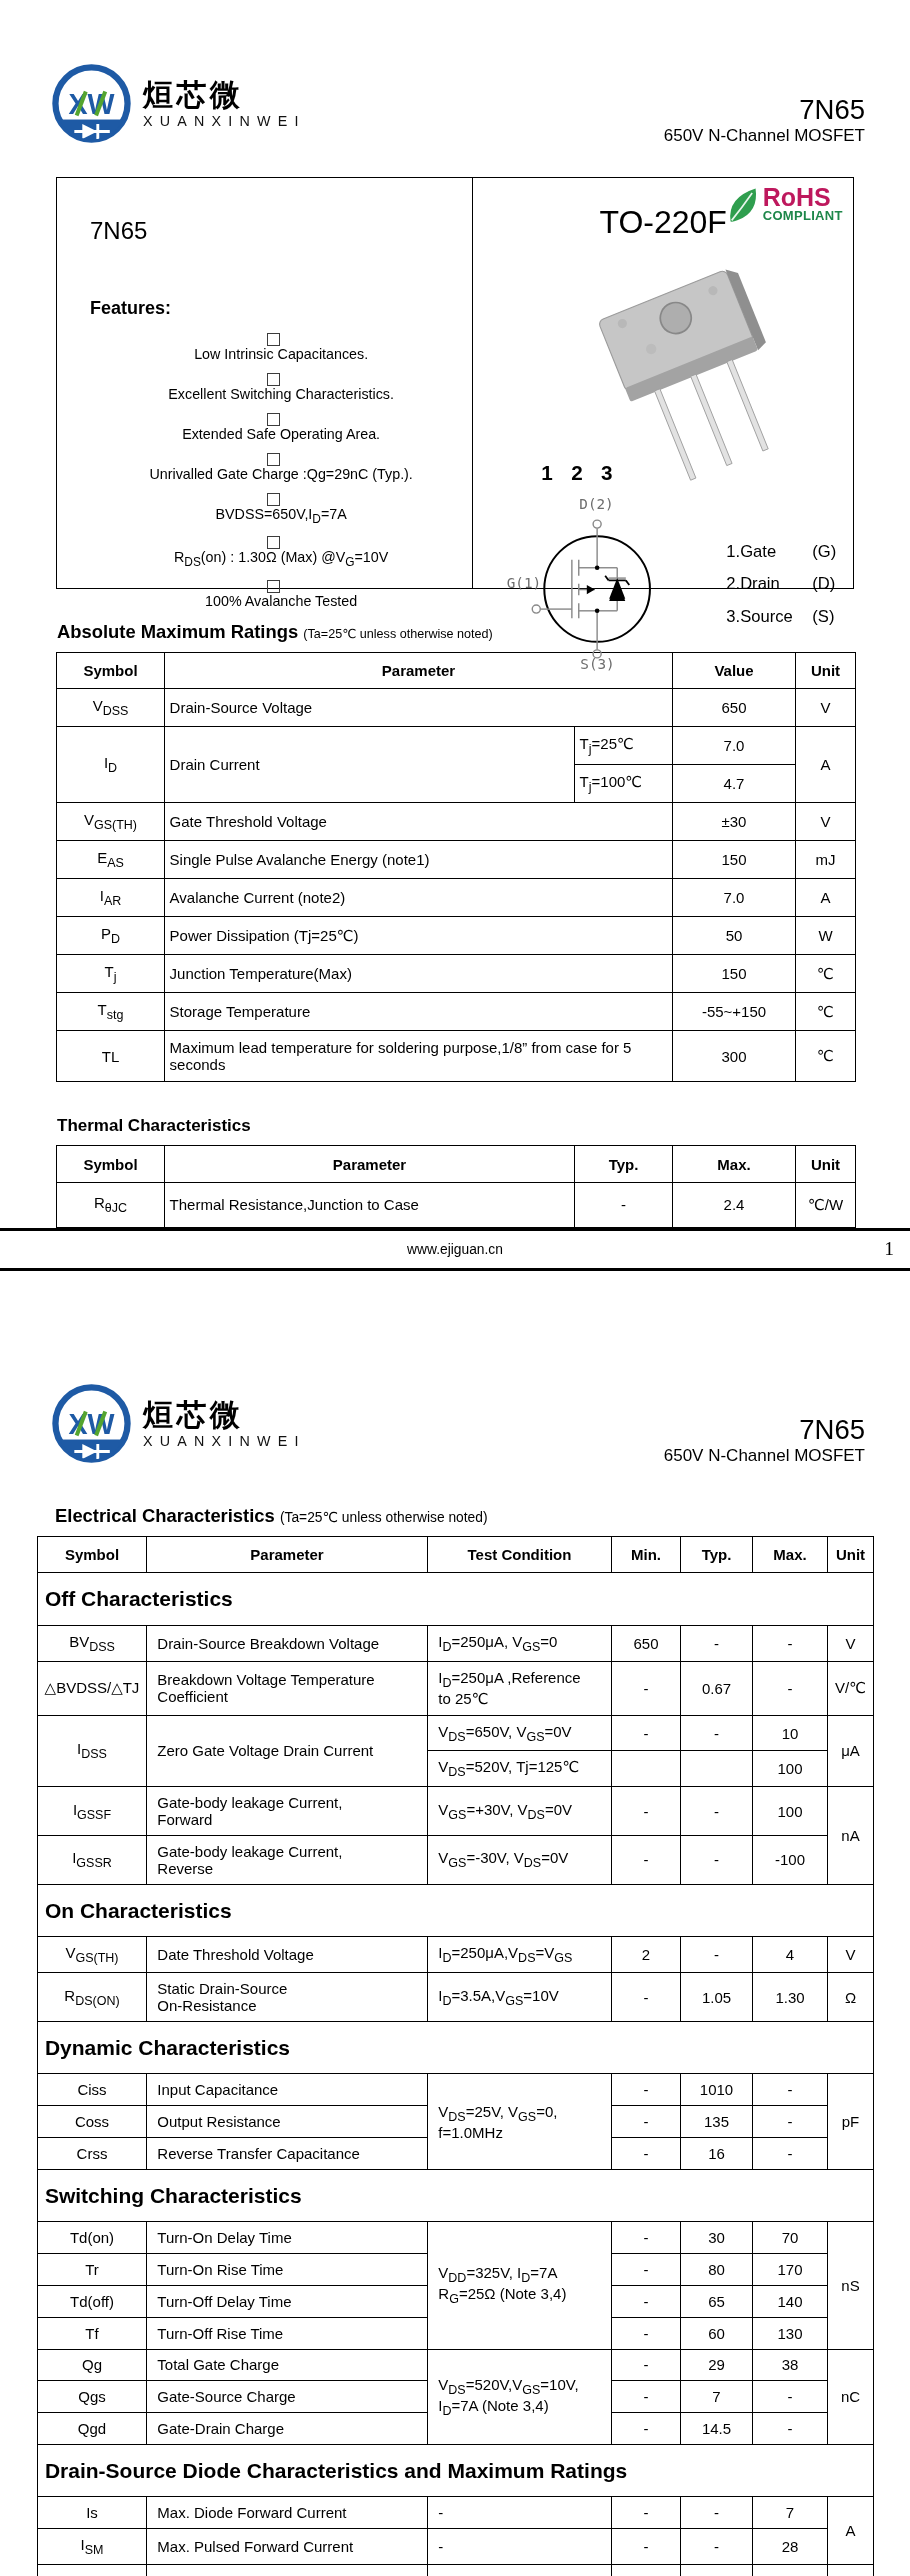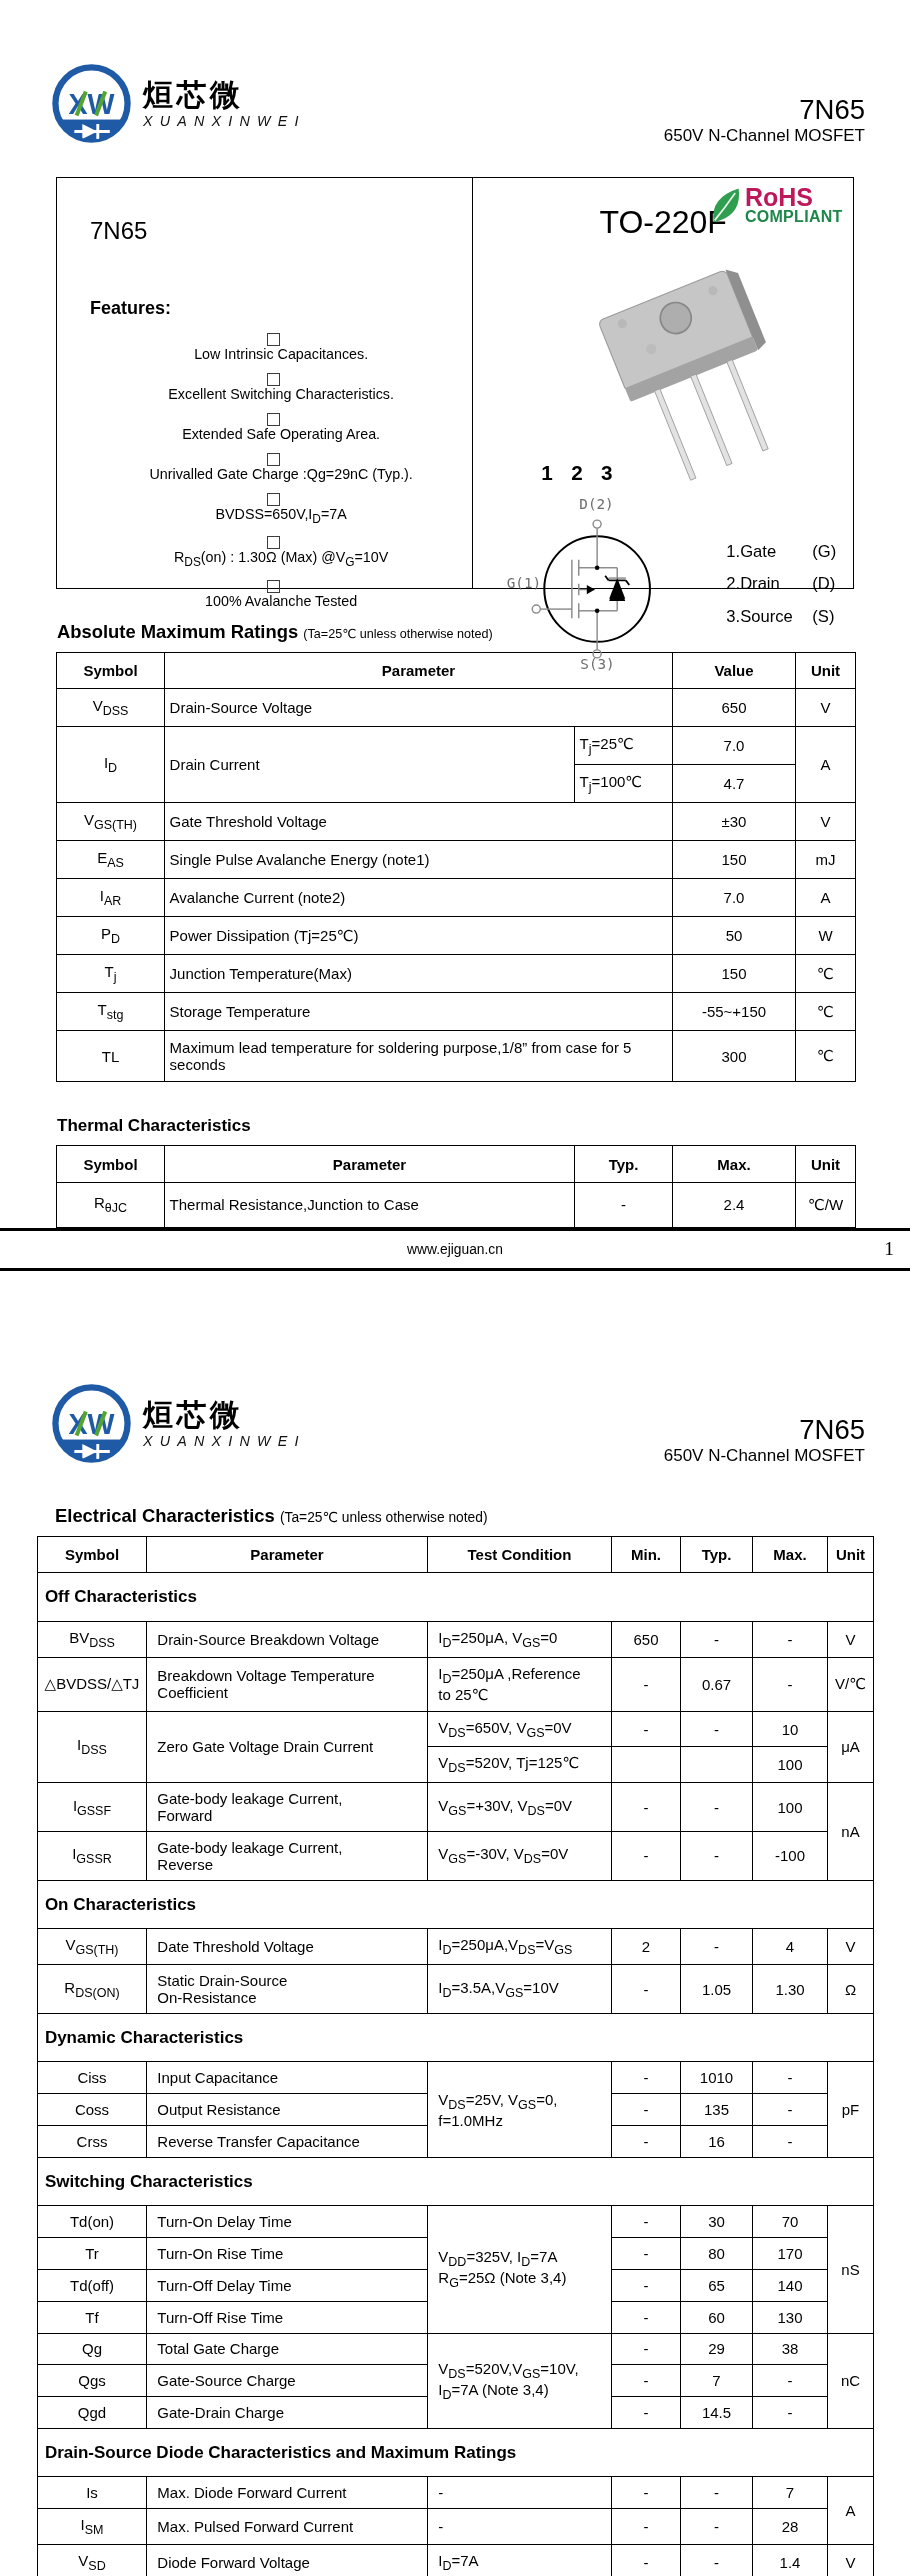--- a/index.html
+++ b/index.html
@@ -6,40 +6,40 @@
   body{width:910px;font-family:"Liberation Sans","DejaVu Sans",sans-serif;color:#000;}
   .page{position:relative;width:910px;background:#fff;display:flex;flex-direction:column;}
   #page1{height:1320px;}
   #page2{height:1256px;}
 
   
   .hdr{display:flex;justify-content:space-between;align-items:flex-end;padding:60px 45px 0 48px;}
   .brand{display:flex;align-items:center;}
   .brand-txt{margin-left:8px;}
   .brand-cn{font-size:30px;font-weight:bold;letter-spacing:3.4px;line-height:1;}
-  .brand-en{font-size:14.3px;letter-spacing:7.2px;margin-top:3.4px;color:#111;font-style:italic;}
+  .brand-en{font-size:14.3px;letter-spacing:7.2px;margin-top:3.4px;color:#111;}
   .hdr-title{text-align:right;padding-bottom:2.3px;}
   .hdr-part{font-size:27.5px;line-height:1.15;}
   .hdr-sub{font-size:17px;line-height:1.25;}
   .rule{height:3.4px;background:#000;margin:6.9px 45px 0 37px;}
 
   
   .ovbox{margin:20.7px 56px 0 56px;border:1.1px solid #000;height:410px;display:flex;}
   .ov-left{width:52.3%;border-right:1.1px solid #000;position:relative;box-sizing:border-box;padding:33px 0 0 33px;}
   .ov-right{flex:1;position:relative;box-sizing:border-box;}
   .ov-part{font-size:24px;margin-top:6.9px;}
   .feat-title{font-size:18px;font-weight:bold;margin-top:53px;}
   .feat-list{list-style:none;margin:12.6px 0 0 0;padding:0;}
   .feat-list li{display:flex;align-items:center;margin-bottom:9.8px;font-size:14.3px;flex-direction:column;}
   .cb{flex:0 0 auto;width:11px;height:11px;border:1.4px solid #3c3c3c;margin:1.1px 17px 0 1.1px;}
   .pkg-title{text-align:center;font-size:32px;margin-top:26px;}
   .rohs{position:absolute;top:8px;right:10.3px;display:flex;align-items:flex-start;}
   .rohs-txt{margin-left:3.4px;text-align:left;}
   .rohs-main{font-size:25px;font-weight:bold;color:#be185d;line-height:.9;}
-  .rohs-sub{font-size:16px;font-weight:bold;color:#1d8649;letter-spacing:0.3px;}
+  .rohs-sub{font-size:13px;font-weight:bold;color:#1d8649;letter-spacing:0.3px;}
   .pkg-wrap{margin-top:1.1px;text-align:center;}
   .pin-nums{font-size:20.7px;font-weight:bold;margin:-30px 0 0 68px;text-align:left;word-spacing:12.6px;}
   .sym-row{display:flex;margin-top:15px;}
   .symbol-wrap{position:relative;margin-left:38px;}
   .sym-lbl{position:absolute;font-family:"DejaVu Sans Mono","Liberation Mono",monospace;font-size:14.3px;color:#6d6d6d;}
   .lbl-d{top:-3.4px;left:68px;}
   .lbl-g{top:75px;left:-4.6px;}
   .lbl-s{top:156px;left:69px;}
   .pin-legend{margin:42px 0 0 37px;font-size:16.6px;}
   .pin-row{display:flex;margin-bottom:12.6px;}
@@ -52,21 +52,21 @@
   .th-title{margin:34px 0 0 57px;font-size:17px;}
   .ec-title{margin:29px 0 0 55px;}
   .ec-note{font-size:13.8px;}
 
   
   table{border-collapse:collapse;table-layout:fixed;}
   .dtable{margin-top:9.2px;}
   .dtable td,.dtable th{border:1.1px solid #000;font-size:15px;text-align:center;vertical-align:middle;padding:6.9px 4.6px;white-space:pre-line;word-wrap:break-word;}
   .dtable th{font-weight:bold;padding:9.2px 4.6px;}
   .dtable td.tl{text-align:left;padding-left:10.3px;}
-  .dtable td.sec{text-align:left;font-weight:bold;font-size:17px;padding:13.8px 5.7px 13.8px 6.9px;}
+  .dtable td.sec{text-align:left;font-weight:bold;font-size:21px;padding:13.8px 5.7px 13.8px 6.9px;}
   #amr-table{margin-left:56px;width:799px;}
   #th-table{margin-left:56px;width:799px;}
   #ec-table{margin-left:37px;width:835px;}
   #amr-table td{padding:8px 4.6px;}
   #th-table td{padding:11.5px 4.6px;}
 
   
   .footer{margin-top:auto;}
   .f-rule{height:3.4px;background:#000;}
   .f-mid{position:relative;height:37px;display:flex;align-items:center;justify-content:center;}

